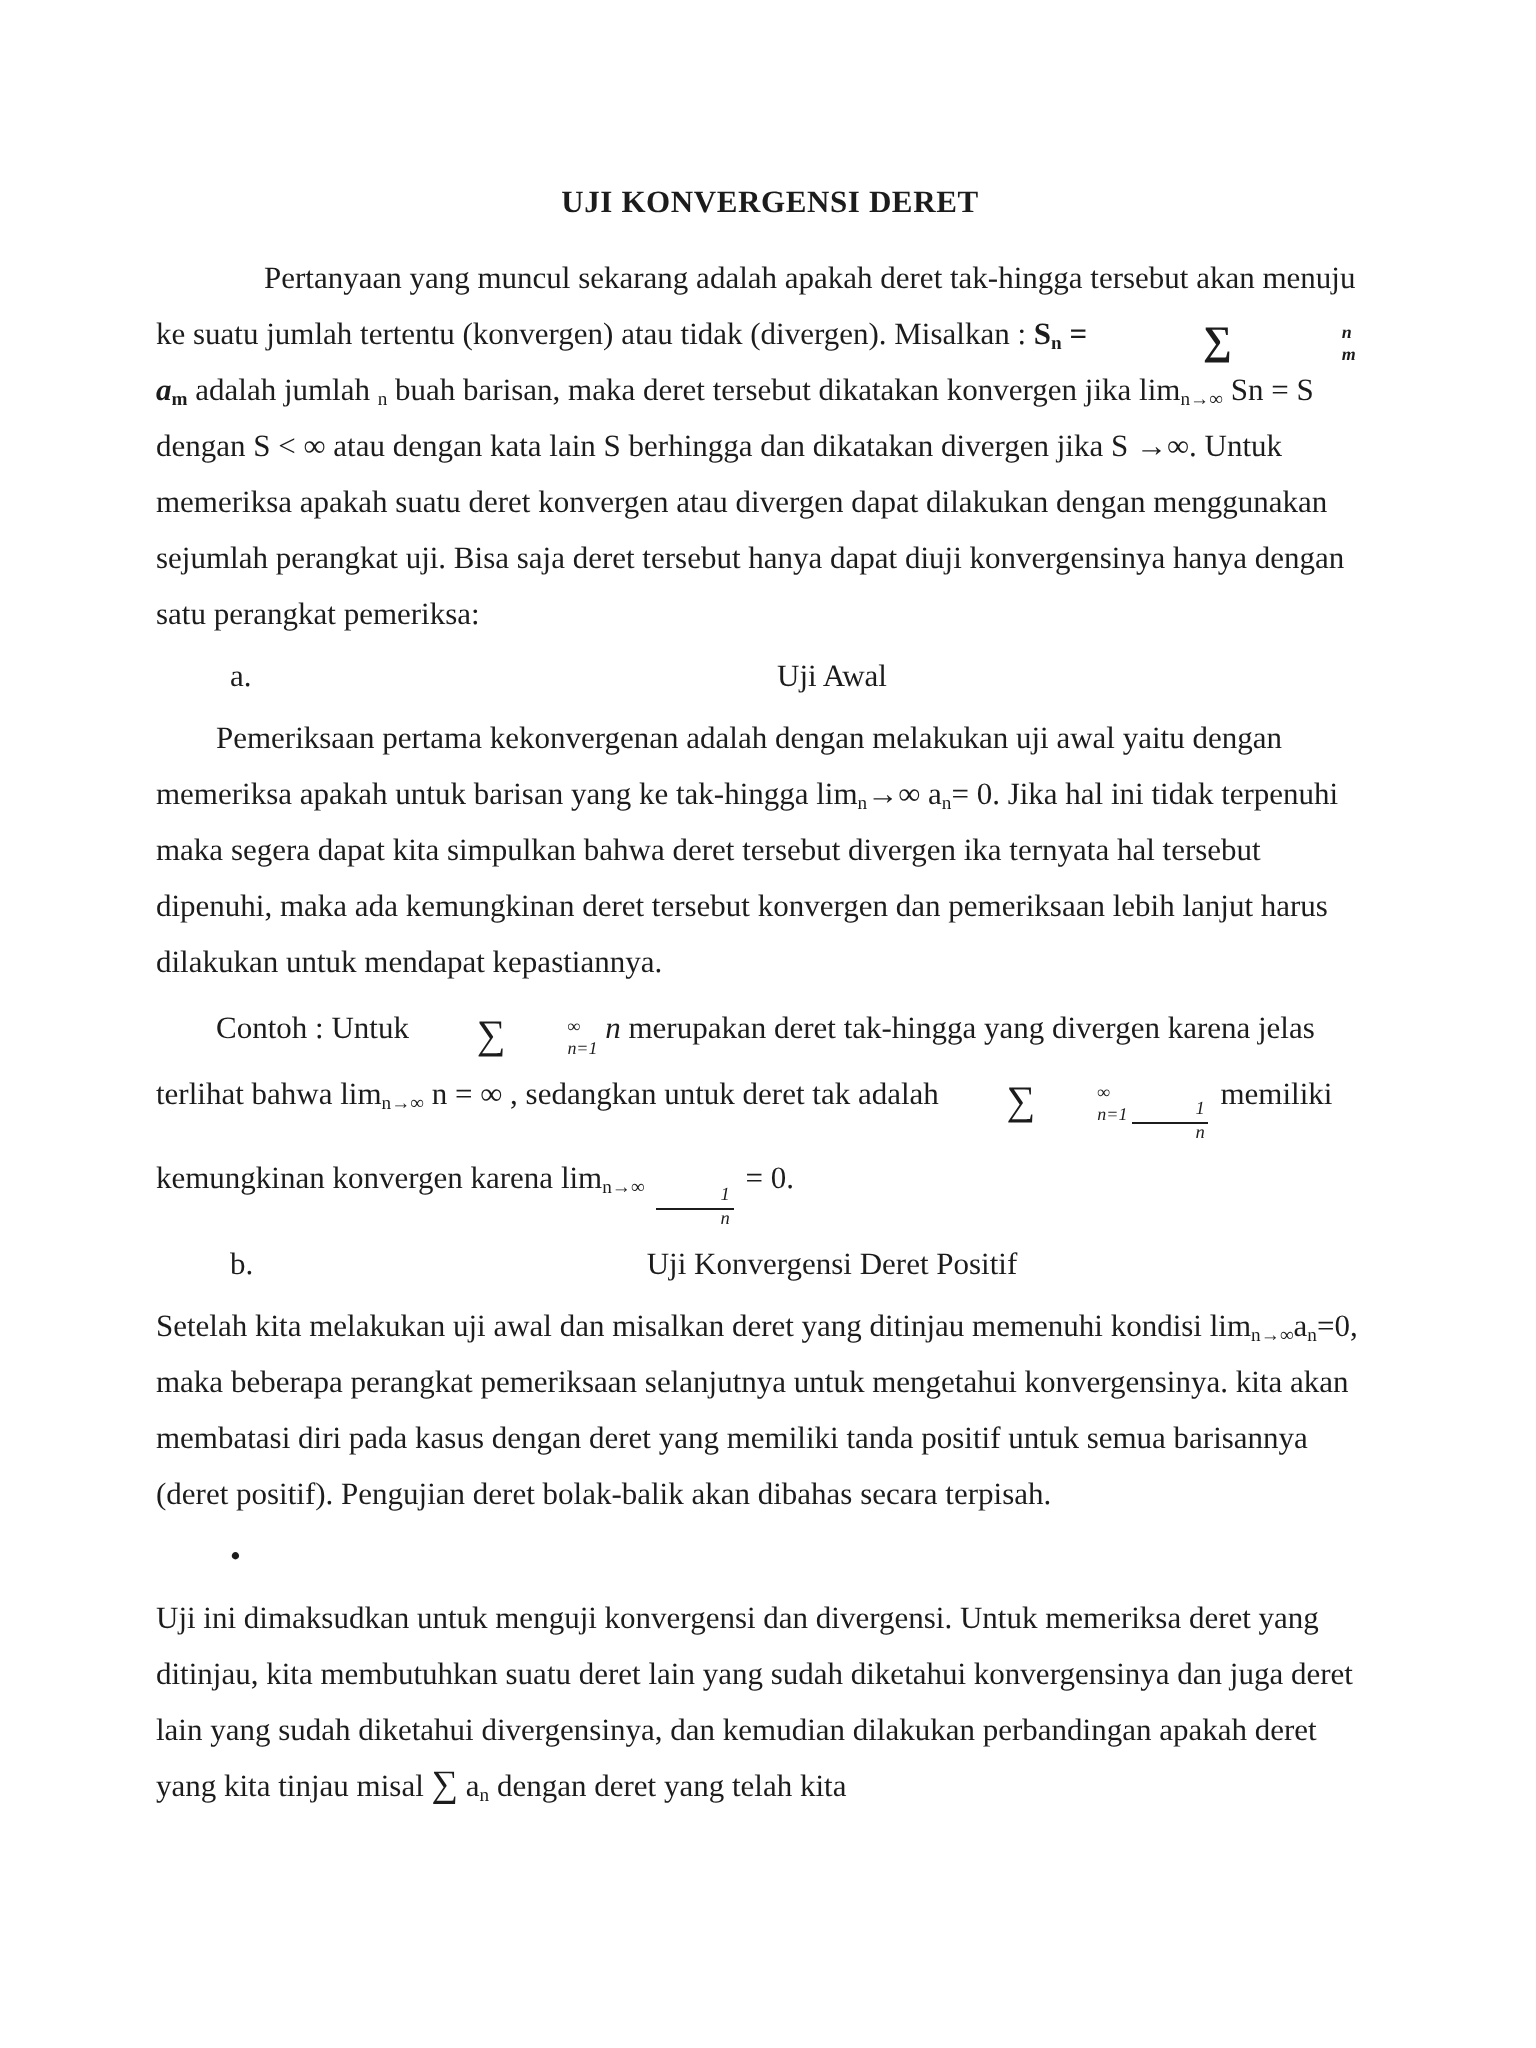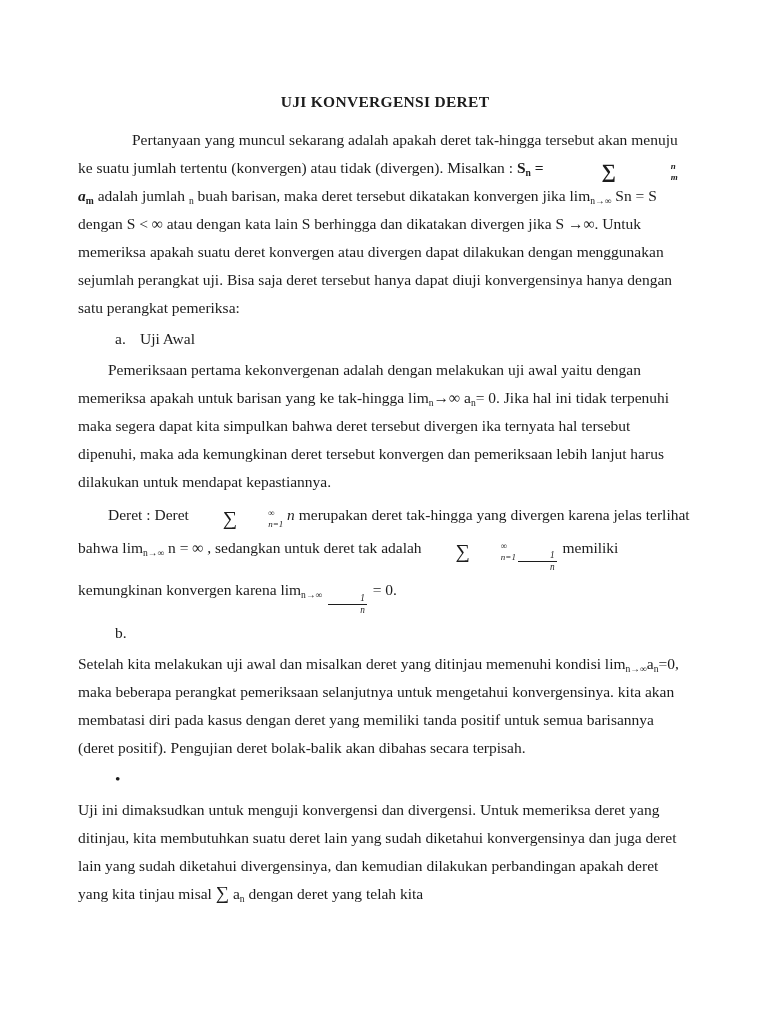--- a/index.html
+++ b/index.html
@@ -39,21 +39,21 @@
   .tall-lines{line-height:33px;}
   .list-item{
     display:flex;
     padding-left:37px;
     margin:3px 0 3px 0;
   }
   .list-marker{
     flex:none;
     width:25px;
   }
-  .list-label{flex:1;}
+  .list-label{flex:1;text-align:center;}
   
   sub.seg-sub, sub.seg-bsub{
     font-size:0.62em;
     line-height:0;
     vertical-align:-0.28em;
   }
   .seg-b, sub.seg-bsub{font-weight:bold;}
   .seg-i{font-style:italic;}
   .seg-bi{font-weight:bold;font-style:italic;}
   .seg-sig{font-size:1.2em;line-height:0;}
@@ -104,21 +104,21 @@
           </span>
         </span><span class="seg-bi"> a</span><sub class="seg-bsub">m</sub><span class="seg-t"> adalah jumlah </span><sub class="seg-sub">n</sub><span class="seg-t"> buah barisan, maka deret tersebut dikatakan konvergen jika lim</span><sub class="seg-sub">n→∞</sub><span class="seg-t"> Sn = S dengan S &lt; ∞ atau dengan kata lain S berhingga dan dikatakan divergen jika S →∞. Untuk memeriksa apakah suatu deret konvergen atau divergen dapat dilakukan dengan menggunakan sejumlah perangkat uji. Bisa saja deret tersebut hanya dapat diuji konvergensinya hanya dengan satu perangkat pemeriksa:</span></p>
 
     <div class="list-item">
       <span class="list-marker">a.</span>
       <span class="list-label">Uji Awal</span>
     </div>
 
     <p class="para indent-sm"><span class="seg-t">Pemeriksaan pertama kekonvergenan adalah dengan melakukan uji awal yaitu dengan memeriksa apakah untuk barisan yang ke tak-hingga lim</span><sub class="seg-sub">n</sub><span class="seg-t">→∞ a</span><sub class="seg-sub">n</sub><span class="seg-t">= 0. Jika hal ini tidak terpenuhi maka segera dapat kita simpulkan bahwa deret tersebut divergen ika ternyata hal tersebut dipenuhi, maka ada kemungkinan deret tersebut konvergen dan pemeriksaan lebih lanjut harus dilakukan untuk mendapat kepastiannya.</span></p>
 
-    <p class="para indent-sm tall-lines"><span class="seg-t">Deret : Deret </span><span class="seg-sum">
+    <p class="para indent-sm tall-lines"><span class="seg-t">Contoh : Untuk </span><span class="seg-sum">
           <span class="sum-sigma">∑</span>
           <span class="sum-limits">
             <span>∞</span>
             <span>n=1</span>
           </span>
         </span><span class="seg-t"> </span><span class="seg-i">n</span><span class="seg-t"> merupakan deret tak-hingga yang divergen karena jelas terlihat bahwa  lim</span><sub class="seg-sub">n→∞</sub><span class="seg-t"> n = ∞ , sedangkan untuk deret tak adalah </span><span class="seg-sum">
           <span class="sum-sigma">∑</span>
           <span class="sum-limits">
             <span>∞</span>
             <span>n=1</span>
@@ -126,20 +126,21 @@
         </span><span class="seg-frac">
           <span class="frac-num">1</span>
           <span class="frac-den">n</span>
         </span><span class="seg-t"> memiliki kemungkinan konvergen karena lim</span><sub class="seg-sub">n→∞</sub><span class="seg-t"> </span><span class="seg-frac">
           <span class="frac-num">1</span>
           <span class="frac-den">n</span>
         </span><span class="seg-t"> = 0.</span></p>
 
     <div class="list-item">
       <span class="list-marker">b.</span>
+      <span class="list-label">Uji Konvergensi Deret Positif</span>
     </div>
 
     <p class="para"><span class="seg-t">Setelah kita melakukan uji awal dan misalkan deret yang ditinjau memenuhi kondisi lim</span><sub class="seg-sub">n→∞</sub><span class="seg-t">a</span><sub class="seg-sub">n</sub><span class="seg-t">=0, maka beberapa perangkat pemeriksaan selanjutnya untuk mengetahui konvergensinya. kita akan membatasi diri pada kasus dengan deret yang memiliki tanda positif untuk semua barisannya (deret positif). Pengujian deret bolak-balik akan dibahas secara terpisah.</span></p>
 
     <div class="list-item">
       <span class="list-marker">•</span>
     </div>
 
     <p class="para"><span class="seg-t">Uji ini dimaksudkan untuk menguji konvergensi dan divergensi. Untuk memeriksa deret yang ditinjau, kita membutuhkan suatu deret lain yang sudah diketahui konvergensinya dan juga deret lain yang sudah diketahui divergensinya, dan kemudian dilakukan perbandingan apakah deret yang kita tinjau misal </span><span class="seg-sig">∑</span><span class="seg-t"> a</span><sub class="seg-sub">n</sub><span class="seg-t"> dengan deret yang telah kita</span></p>
 

